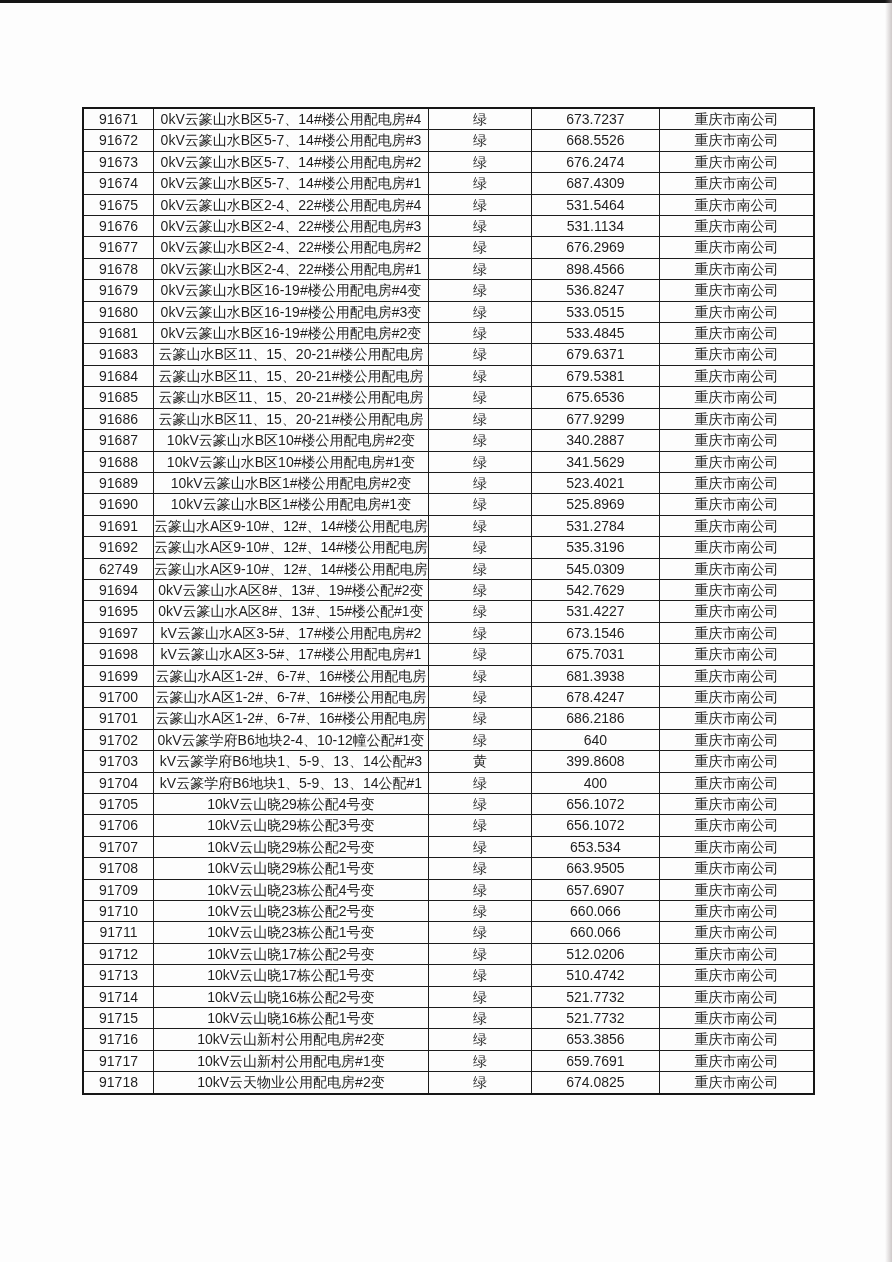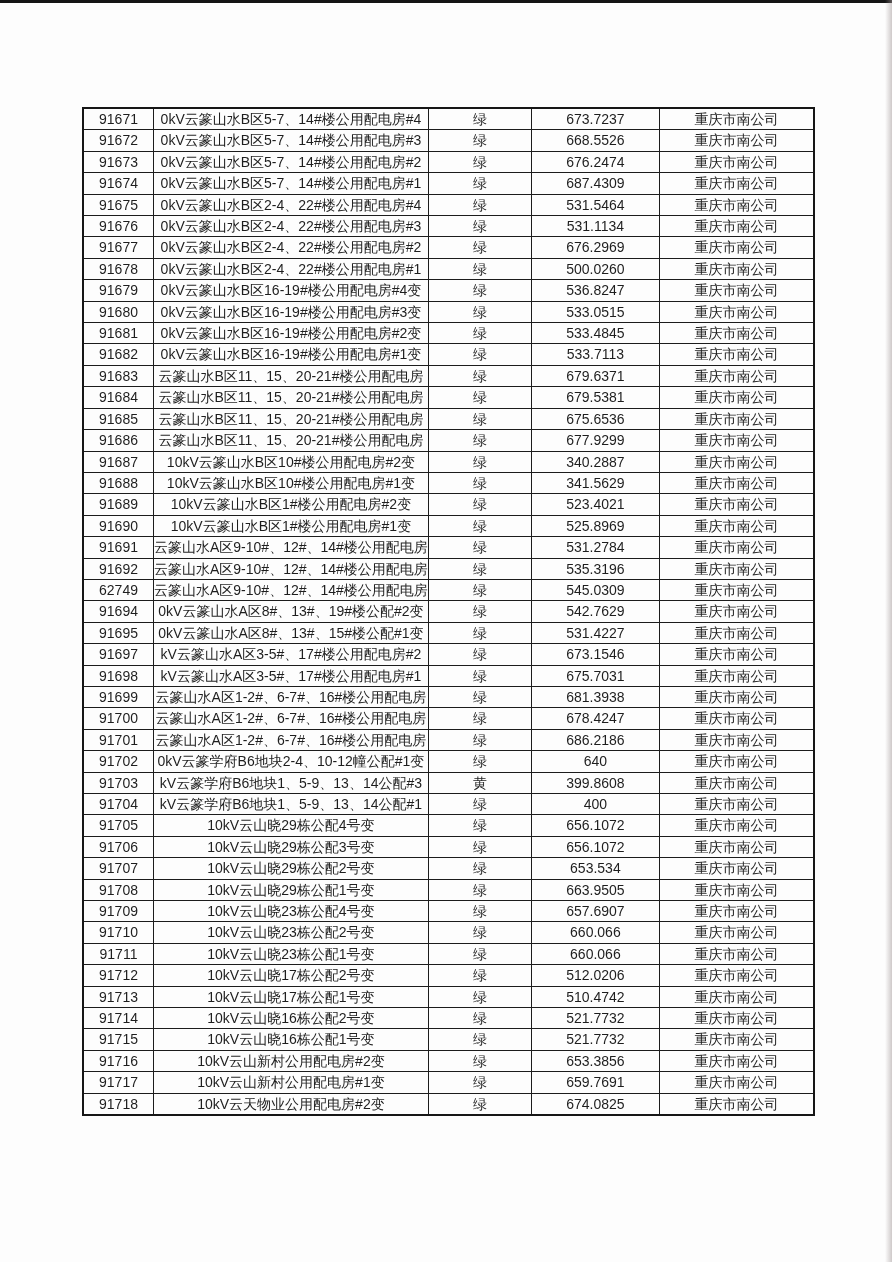--- a/index.html
+++ b/index.html
@@ -111,21 +111,21 @@
     <td class="c-id">91677</td>
     <td class="c-name">0kV云篆山水B区2-4、22#楼公用配电房#2</td>
     <td class="c-status">绿</td>
     <td class="c-value">676.2969</td>
     <td class="c-company">重庆市南公司</td>
   </tr>
         <tr>
     <td class="c-id">91678</td>
     <td class="c-name">0kV云篆山水B区2-4、22#楼公用配电房#1</td>
     <td class="c-status">绿</td>
-    <td class="c-value">500.0260</td>
+    <td class="c-value">898.4566</td>
     <td class="c-company">重庆市南公司</td>
   </tr>
         <tr>
     <td class="c-id">91679</td>
     <td class="c-name">0kV云篆山水B区16-19#楼公用配电房#4变</td>
     <td class="c-status">绿</td>
     <td class="c-value">536.8247</td>
     <td class="c-company">重庆市南公司</td>
   </tr>
         <tr>
@@ -133,27 +133,20 @@
     <td class="c-name">0kV云篆山水B区16-19#楼公用配电房#3变</td>
     <td class="c-status">绿</td>
     <td class="c-value">533.0515</td>
     <td class="c-company">重庆市南公司</td>
   </tr>
         <tr>
     <td class="c-id">91681</td>
     <td class="c-name">0kV云篆山水B区16-19#楼公用配电房#2变</td>
     <td class="c-status">绿</td>
     <td class="c-value">533.4845</td>
-    <td class="c-company">重庆市南公司</td>
-  </tr>
-        <tr>
-    <td class="c-id">91682</td>
-    <td class="c-name">0kV云篆山水B区16-19#楼公用配电房#1变</td>
-    <td class="c-status">绿</td>
-    <td class="c-value">533.7113</td>
     <td class="c-company">重庆市南公司</td>
   </tr>
         <tr>
     <td class="c-id">91683</td>
     <td class="c-name">云篆山水B区11、15、20-21#楼公用配电房</td>
     <td class="c-status">绿</td>
     <td class="c-value">679.6371</td>
     <td class="c-company">重庆市南公司</td>
   </tr>
         <tr>

